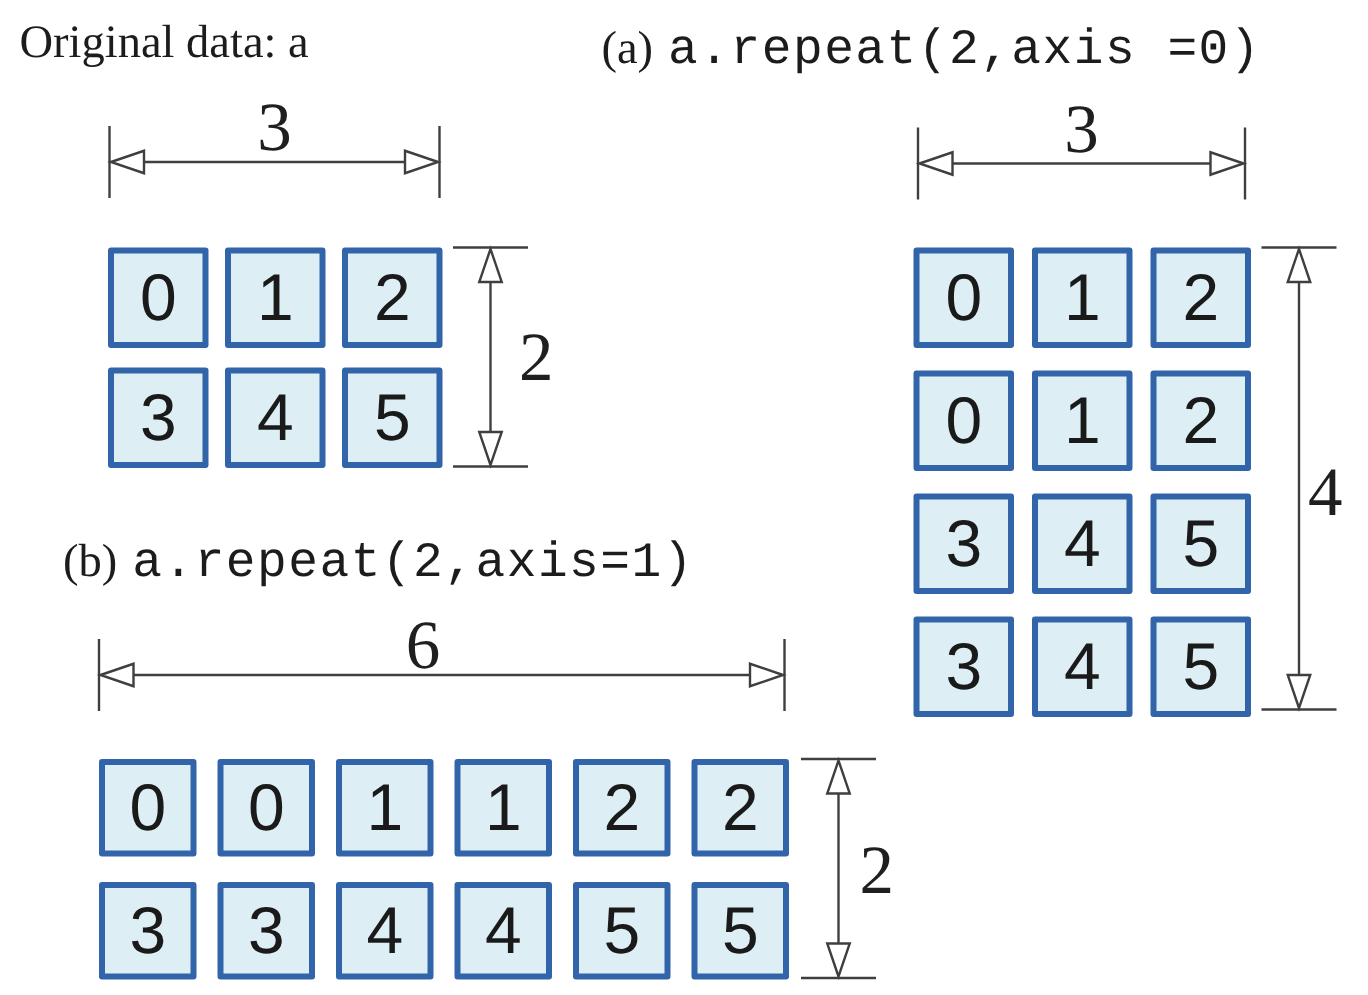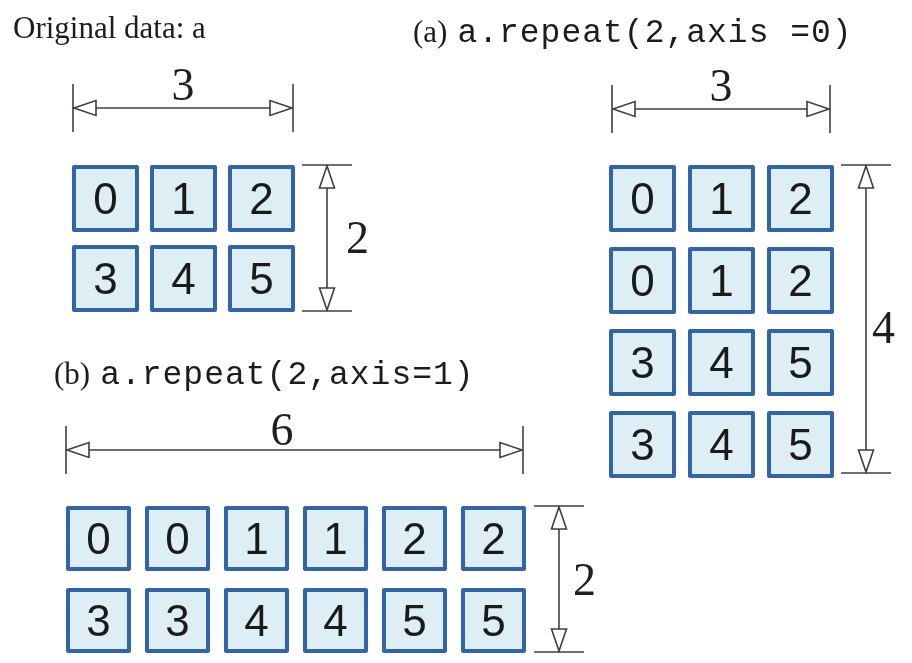--- a/index.html
+++ b/index.html
@@ -30,25 +30,25 @@
   }
   .center40 { width:40px; text-align:center; }
 </style>
 </head>
 <body>
 
 <div class="canvas">
 
   <div class="title serif" style="left:13px; top:10px;">Original data: a</div>
 
-  <div class="title" style="left:413px; top:14px;">
+  <div class="title" style="left:401px; top:14px;">
     <span class="serif prefix">(a)</span><span class="mono">a.repeat(2,axis =0)</span>
   </div>
 
-  <div class="title" style="left:54px; top:356px;">
+  <div class="title" style="left:42px; top:356px;">
     <span class="serif prefix">(b)</span><span class="mono">a.repeat(2,axis=1)</span>
   </div>
 
   <svg class="dim" style="left:71px; top:84px;" width="224" height="48">
     <line x1="2" y1="0" x2="2" y2="48"></line>
     <line x1="222" y1="0" x2="222" y2="48"></line>
     <line x1="25" y1="24" x2="199" y2="24"></line>
     <polygon points="3,24 25,16.5 25,31.5"></polygon>
     <polygon points="221,24 199,16.5 199,31.5"></polygon>
   </svg>

